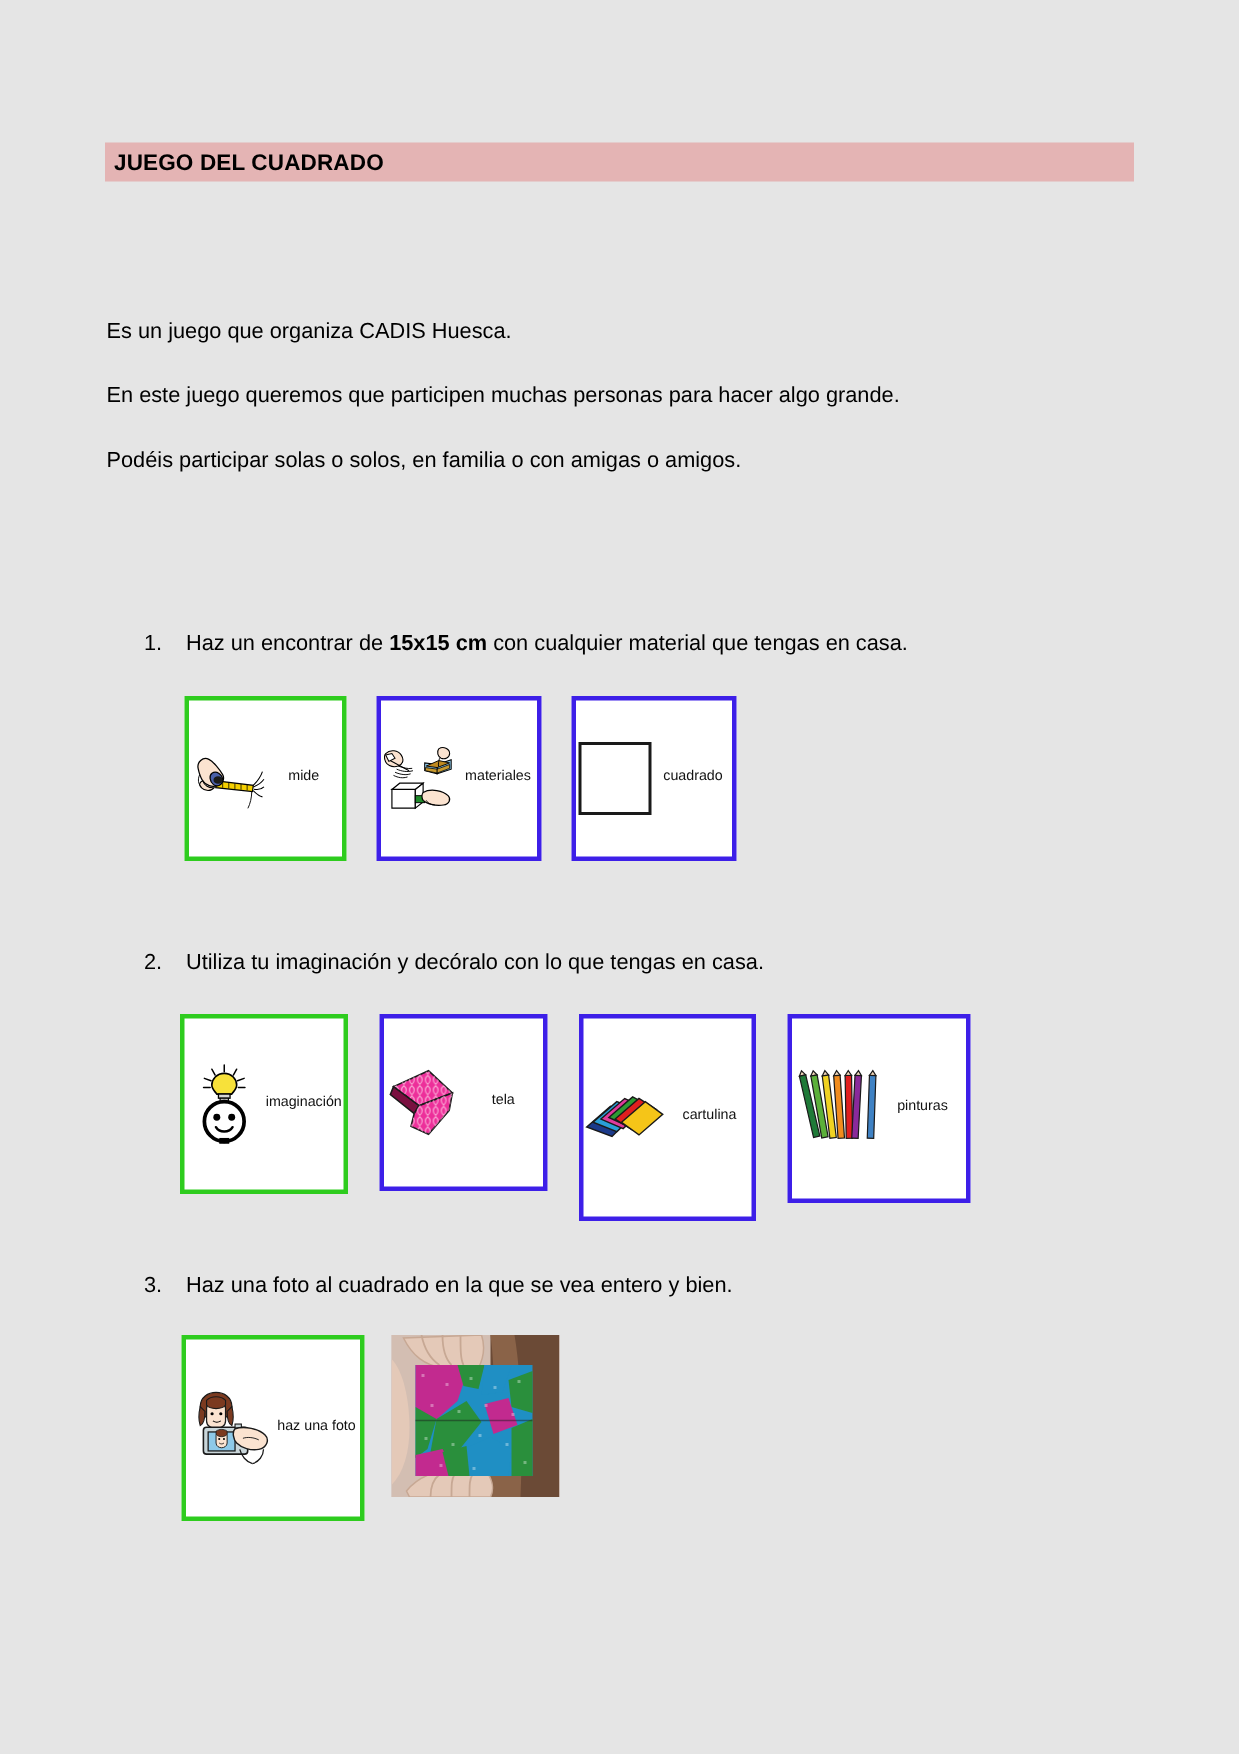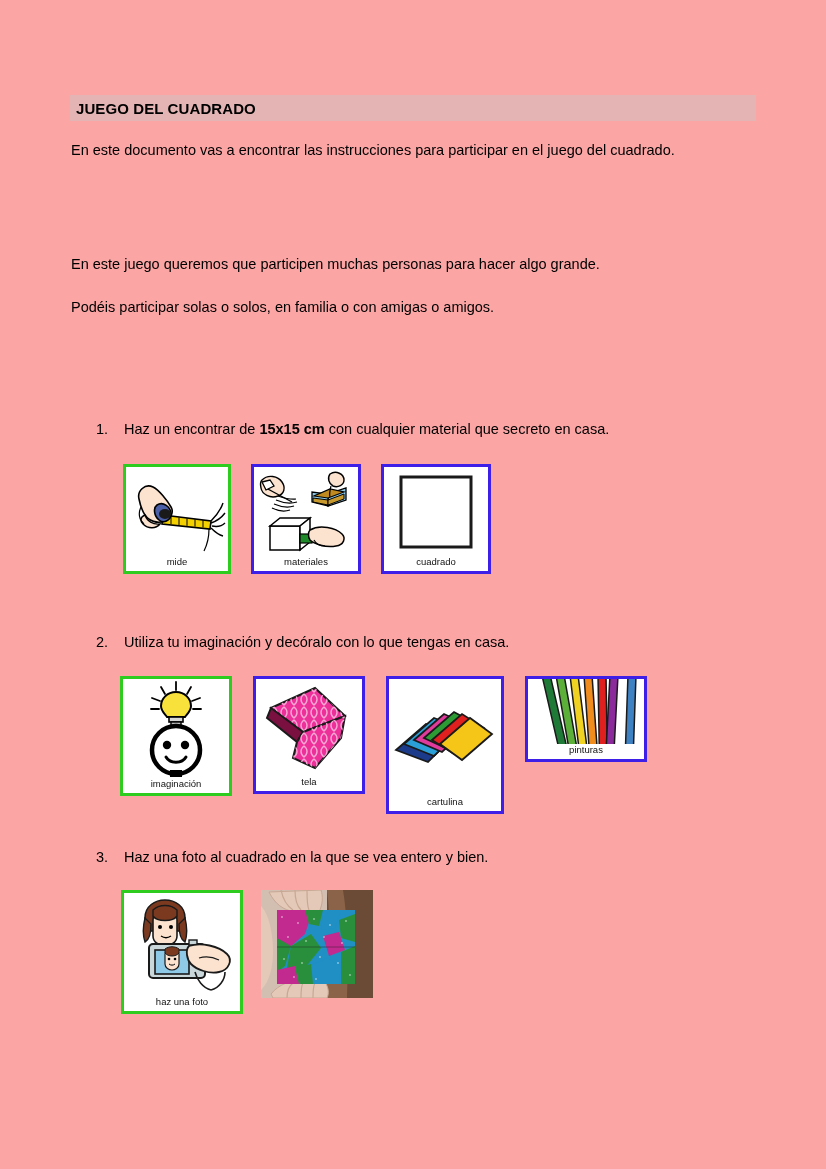--- a/index.html
+++ b/index.html
@@ -14,21 +14,21 @@
     font-family: "Liberation Sans", sans-serif;
     color: #000000;
     overflow: hidden;
   }
 
   .page {
     position: absolute;
     left: 0; top: 0;
     width: 826px;
     height: 1169px;
-    background: #fca5a5;
+    background: #e5e5e5;
   }
 
   
   .title-bar {
     position: absolute;
     left: 70px;
     top: 95px;
     width: 686px;
     height: 26px;
     background: #e4b4b4;
@@ -78,21 +78,21 @@
   
   .picto-row { position: absolute; display: flex; }
   .row1 { left: 123px; top: 464px; gap: 20px; }
   .row2 { left: 120px; top: 676px; gap: 21px; }
   .row3 { left: 121px; top: 890px; gap: 18px; }
 
   .picto {
     background: #ffffff;
     box-sizing: border-box;
     display: flex;
-    flex-direction: column;
+    flex-direction: row;
     align-items: center;
     justify-content: flex-end;
     position: relative;
   }
   .picto.green { border: 3px solid #2ecc1e; }
   .picto.blue  { border: 3px solid #3d1fe8; }
 
   .picto .art {
     flex: 1 1 auto;
     width: 100%;
@@ -112,21 +112,21 @@
   }
 
   
   .r1a { width: 108px; height: 110px; }
   .r1b { width: 110px; height: 110px; }
   .r1c { width: 110px; height: 110px; }
   
   .r2a { width: 112px; height: 120px; }
   .r2b { width: 112px; height: 118px; }
   .r2c { width: 118px; height: 138px; }
-  .r2d { width: 122px; height: 86px; }
+  .r2d { width: 122px; height: 126px; }
   
   .r3a { width: 122px; height: 124px; }
 
   .photo-box {
     width: 112px;
     height: 108px;
     overflow: hidden;
     position: relative;
     background: #cbb6ae;
   }
@@ -135,27 +135,27 @@
 </style>
 </head>
 <body>
 
 <div class="page">
 
   <div class="title-bar">
     <span class="title-text">JUEGO DEL CUADRADO</span>
   </div>
 
-  <div class="para p1">En este documento vas a encontrar las instrucciones para participar en el juego del cuadrado.</div>
+  <div class="para p2">Es un juego que organiza CADIS Huesca.</div>
   <div class="para p3">En este juego queremos que participen muchas personas para hacer algo grande.</div>
   <div class="para p4">Podéis participar solas o solos, en familia o con amigas o amigos.</div>
 
   <div class="step step1">
     <span class="num">1.</span>
-    <span><span>Haz un encontrar de </span><b>15x15 cm</b><span> con cualquier material que secreto en casa.</span></span>
+    <span><span>Haz un encontrar de </span><b>15x15 cm</b><span> con cualquier material que tengas en casa.</span></span>
   </div>
 
   <div class="picto-row row1">
 
     <div class="picto green r1a">
       <div class="art">
         <svg width="100" height="86" viewBox="0 0 100 86">
 
           <path d="M36 46 L84 52 L83 60 L35 55 Z" fill="#f5d000" stroke="#000" stroke-width="1.6"></path>
           <g stroke="#000" stroke-width="1">

